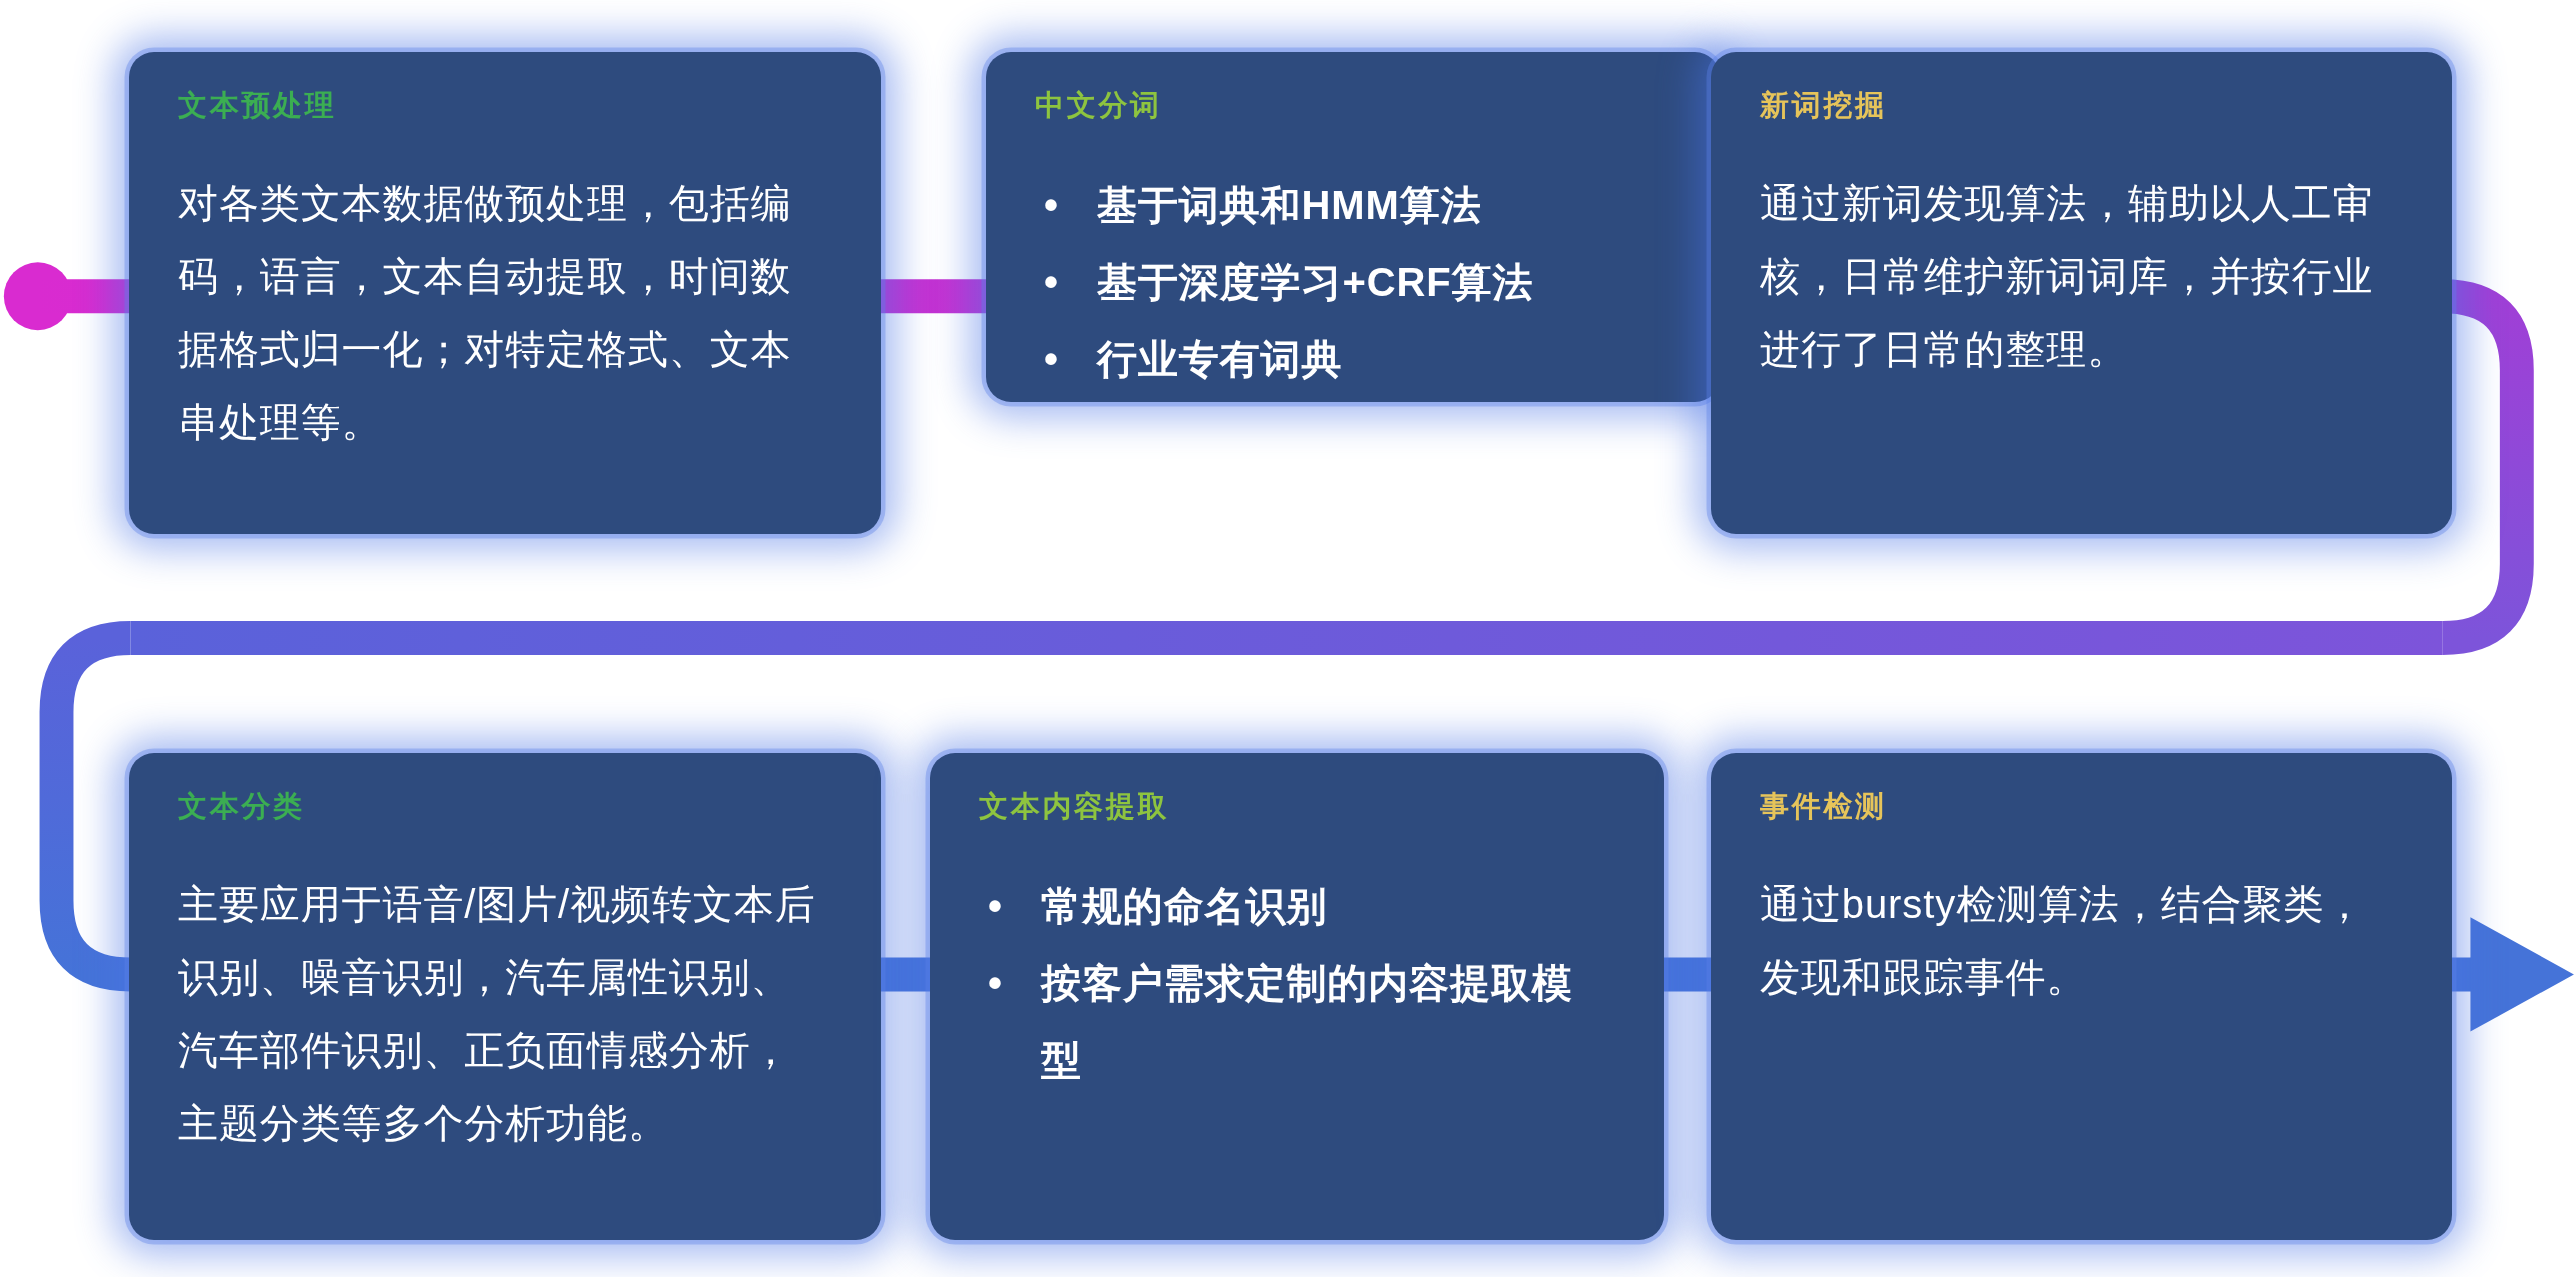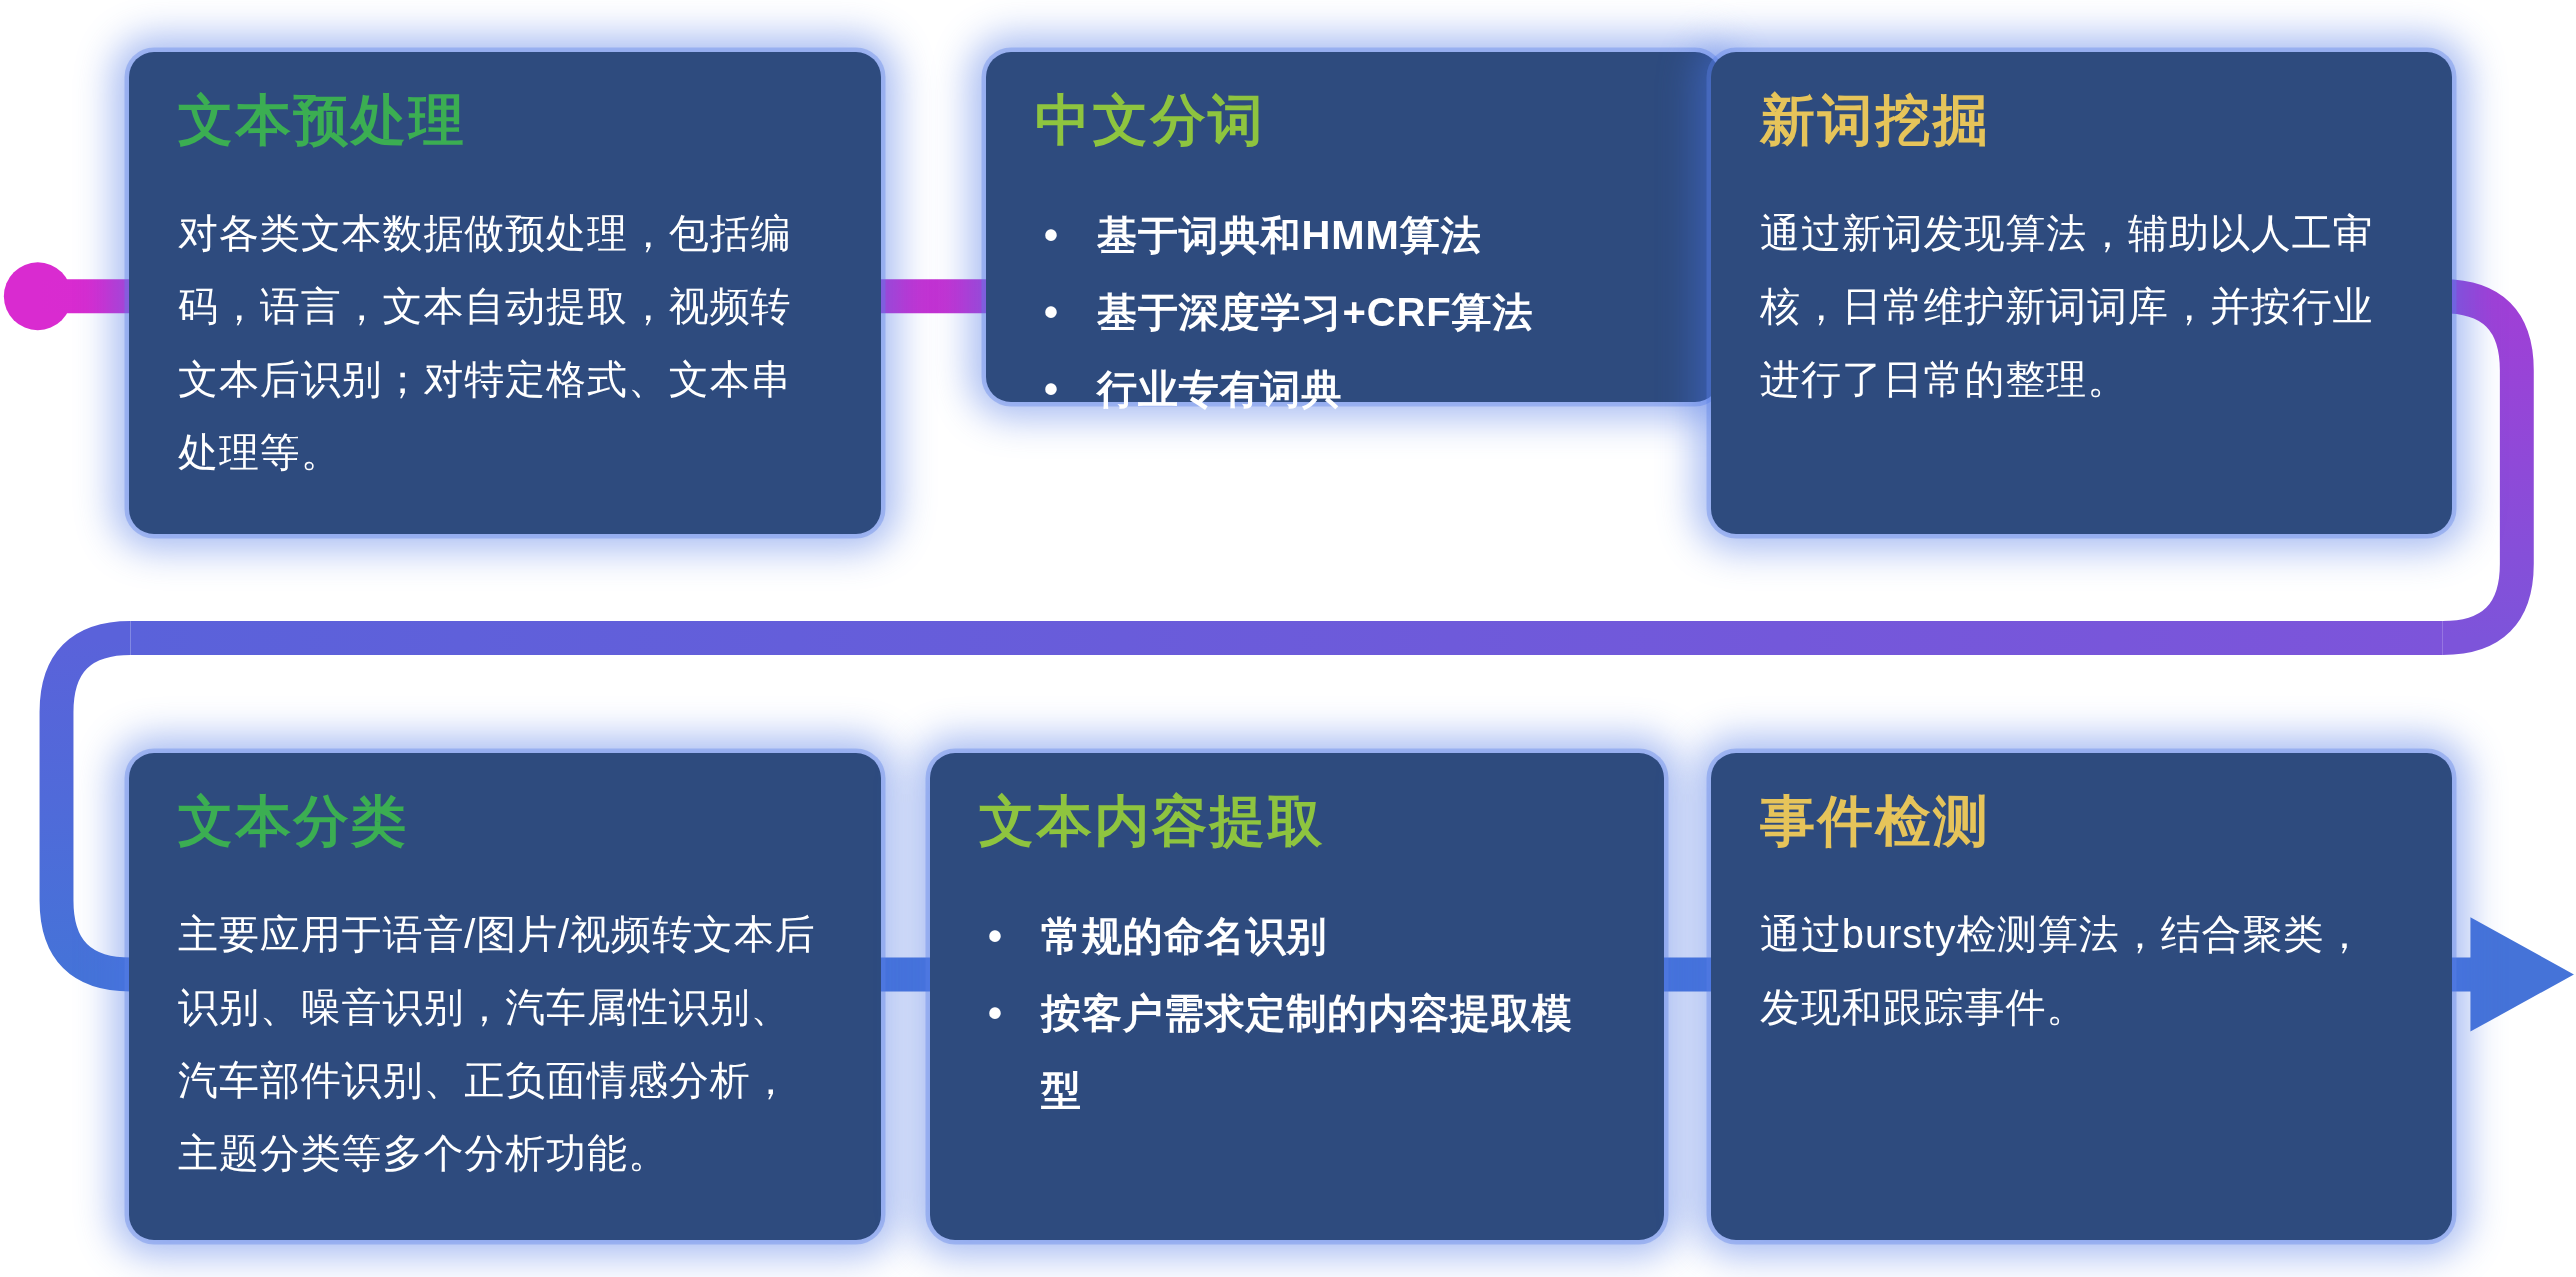--- a/index.html
+++ b/index.html
@@ -27,21 +27,21 @@
     box-sizing: border-box;
     background: #2e4b7e;
     border-radius: 25px;
     box-shadow:
       0 0 0 4.5px rgba(92, 130, 232, 0.38),
       0 0 37px 16px rgba(73, 114, 228, 0.48);
     padding: 37px 55px 37px 49px;
   }
   .card-title {
     margin: 0;
-    font-size: 55px;
+    font-size: 29px;
     font-weight: bold;
     letter-spacing: 2.7px;
     line-height: 1.15;
   }
   .card-body {
     margin: 45px 0 0 0;
     font-size: 40px;
     letter-spacing: 0.9px;
     line-height: 73px;
     color: #ffffff;
@@ -108,21 +108,21 @@
 
     <path d="M 146 715 Q 63 715 63 798 V 1009 Q 63 1092 146 1092" stroke="url(#gLeft)" stroke-width="38" fill="none"></path>
 
     <path d="M 146 1092 H 2782" stroke="#4573d8" stroke-width="38" fill="none"></path>
 
     <polygon points="2768,1028 2884,1092 2768,1156" fill="#4573d8"></polygon>
   </svg>
 
   <section class="card card-1">
     <h2 class="card-title" style="color: rgb(59, 174, 82);">文本预处理</h2>
-    <p class="card-body">对各类文本数据做预处理，包括编码，语言，文本自动提取，视频转文本后识别；对特定格式、文本串处理等。</p>
+    <p class="card-body">对各类文本数据做预处理，包括编码，语言，文本自动提取，时间数据格式归一化；对特定格式、文本串处理等。</p>
   </section>
 
   <section class="card card-2">
     <h2 class="card-title" style="color: rgb(142, 196, 63);">中文分词</h2>
     <ul class="bullets">
       <li class="bullet">
         <span class="bullet-text">基于词典和HMM算法</span>
       </li>
       <li class="bullet">
         <span class="bullet-text">基于深度学习+CRF算法</span>

